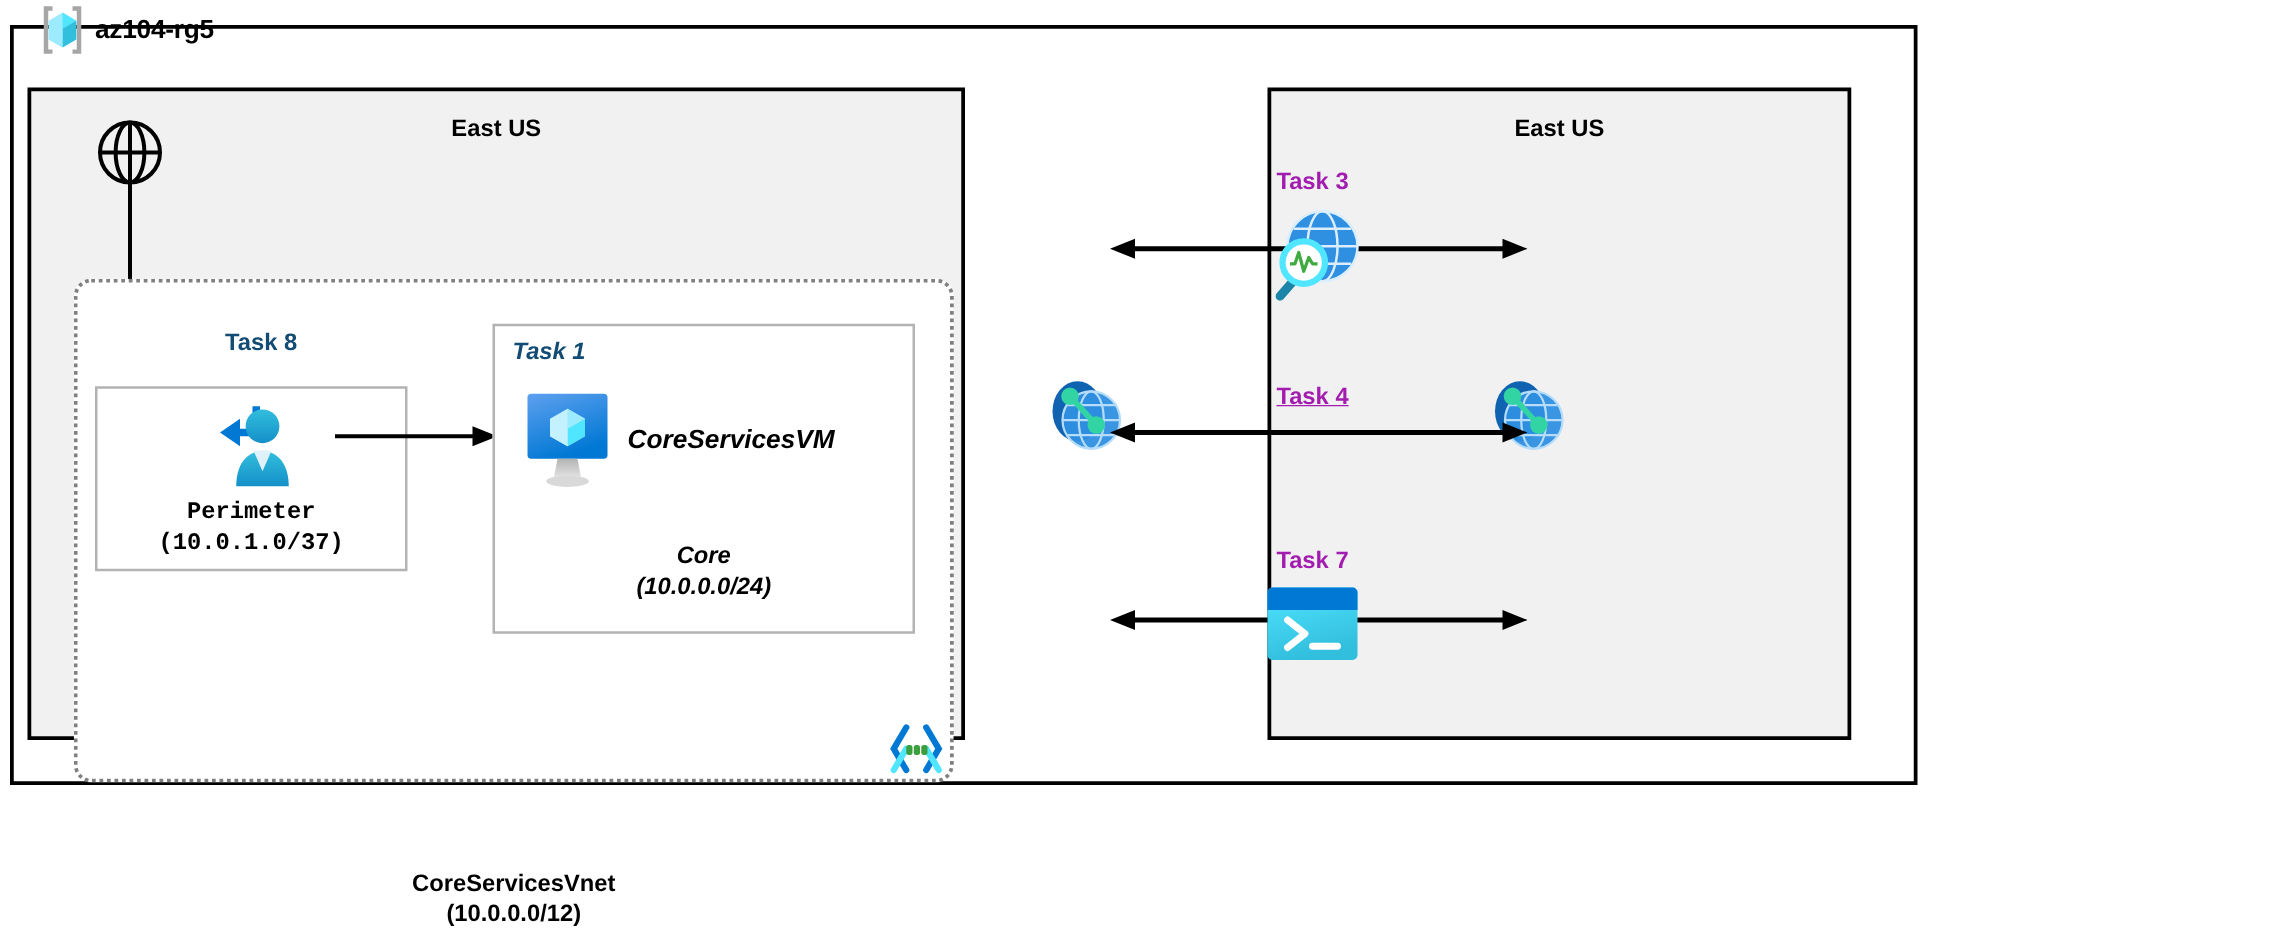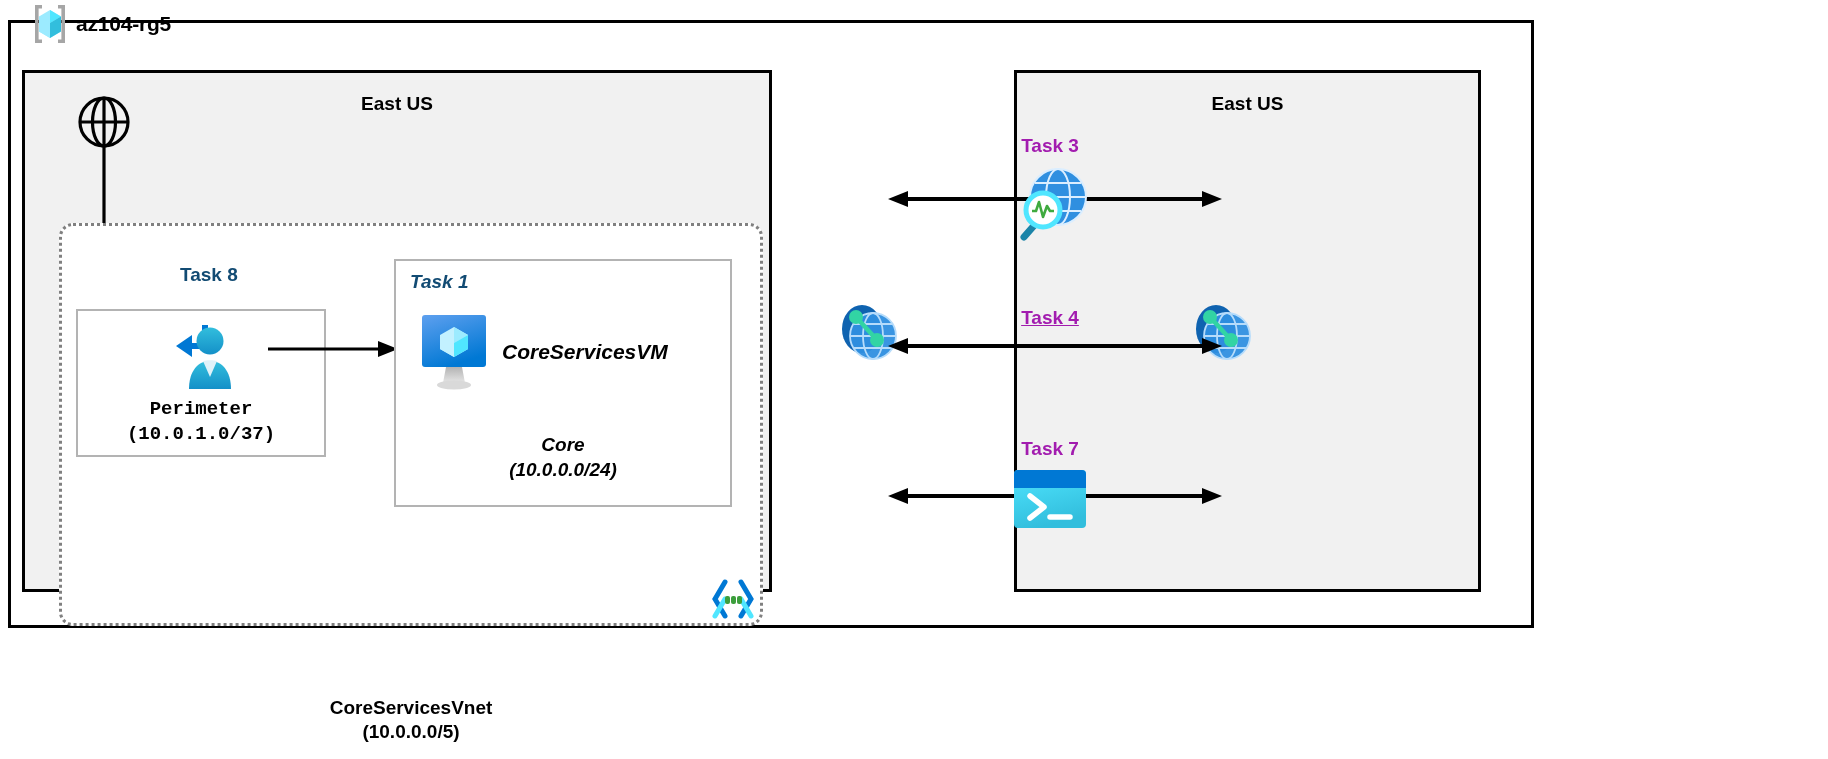--- a/index.html
+++ b/index.html
@@ -279,21 +279,21 @@
         </div>
 
         <div class="subnet-caption" style="top:172px;">
           <span>Core</span><br>
           <span>(10.0.0.0/24)</span>
         </div>
       </div>
 
       <div class="vnet-caption" id="vnet-core-caption">
         <span>CoreServicesVnet</span><br>
-        <span>(10.0.0.0/5)</span>
+        <span>(10.0.0.0/12)</span>
       </div>
 
       <div class="code-icon" id="core-code-icon">
         <svg class="icon-svg" width="46" height="42" viewBox="0 0 46 42">
           <path d="M15 4 L5 21 L15 38" fill="none" stroke="#0078d4" stroke-width="5" stroke-linecap="round"></path>
           <path d="M15 21 L5 38" fill="none" stroke="#50e6ff" stroke-width="5" stroke-linecap="round"></path>
           <path d="M31 4 L41 21 L31 38" fill="none" stroke="#0078d4" stroke-width="5" stroke-linecap="round"></path>
           <path d="M31 21 L41 38" fill="none" stroke="#50e6ff" stroke-width="5" stroke-linecap="round"></path>
           <rect x="15" y="18" width="5" height="8" rx="2" fill="#3c9e3c"></rect>
           <rect x="21" y="18" width="5" height="8" rx="2" fill="#3c9e3c"></rect>

